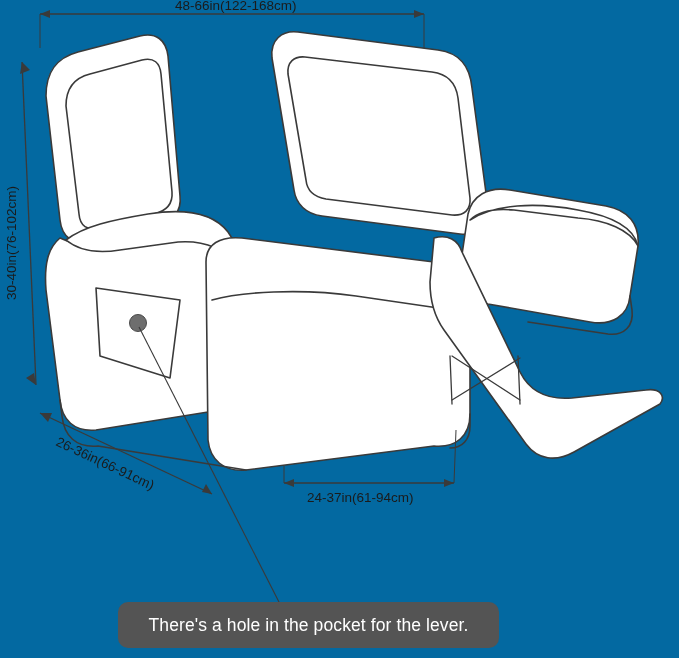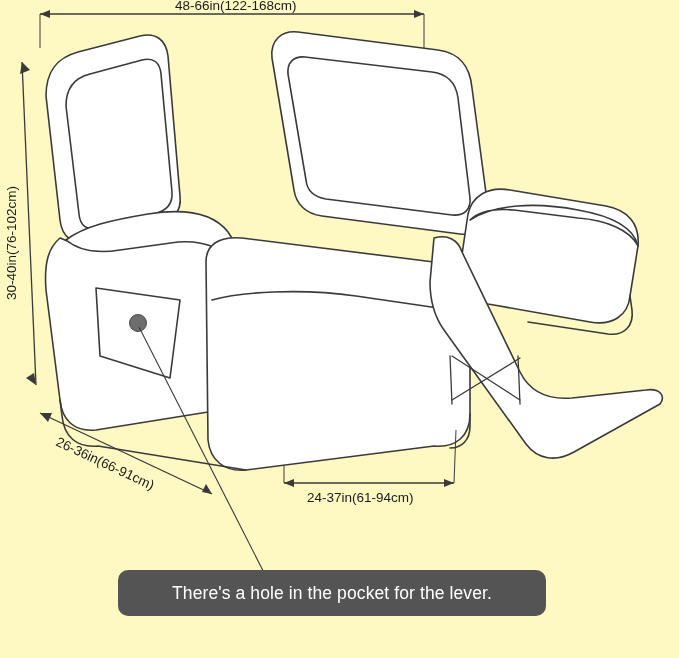--- a/index.html
+++ b/index.html
@@ -7,41 +7,41 @@
     padding: 0;
     background: #ffffff;
   }
   body {
     font-family: "Liberation Sans", sans-serif;
   }
   #root {
     position: relative;
     width: 679px;
     height: 658px;
-    background: #fef9c3;
+    background: #0369a1;
     overflow: hidden;
   }
   svg.diagram {
     position: absolute;
     left: 0;
     top: 0;
     width: 679px;
     height: 658px;
   }
   .dim-label {
     font-family: "Liberation Sans", sans-serif;
     font-size: 13.5px;
     fill: #1b1b1b;
     font-weight: 400;
   }
   .callout {
     position: absolute;
     left: 118px;
-    top: 570px;
-    width: 428px;
+    top: 602px;
+    width: 381px;
     height: 46px;
     background: #545454;
     border-radius: 10px;
     display: flex;
     align-items: center;
     justify-content: center;
     box-sizing: border-box;
     padding: 0 14px;
   }
   .callout span {

